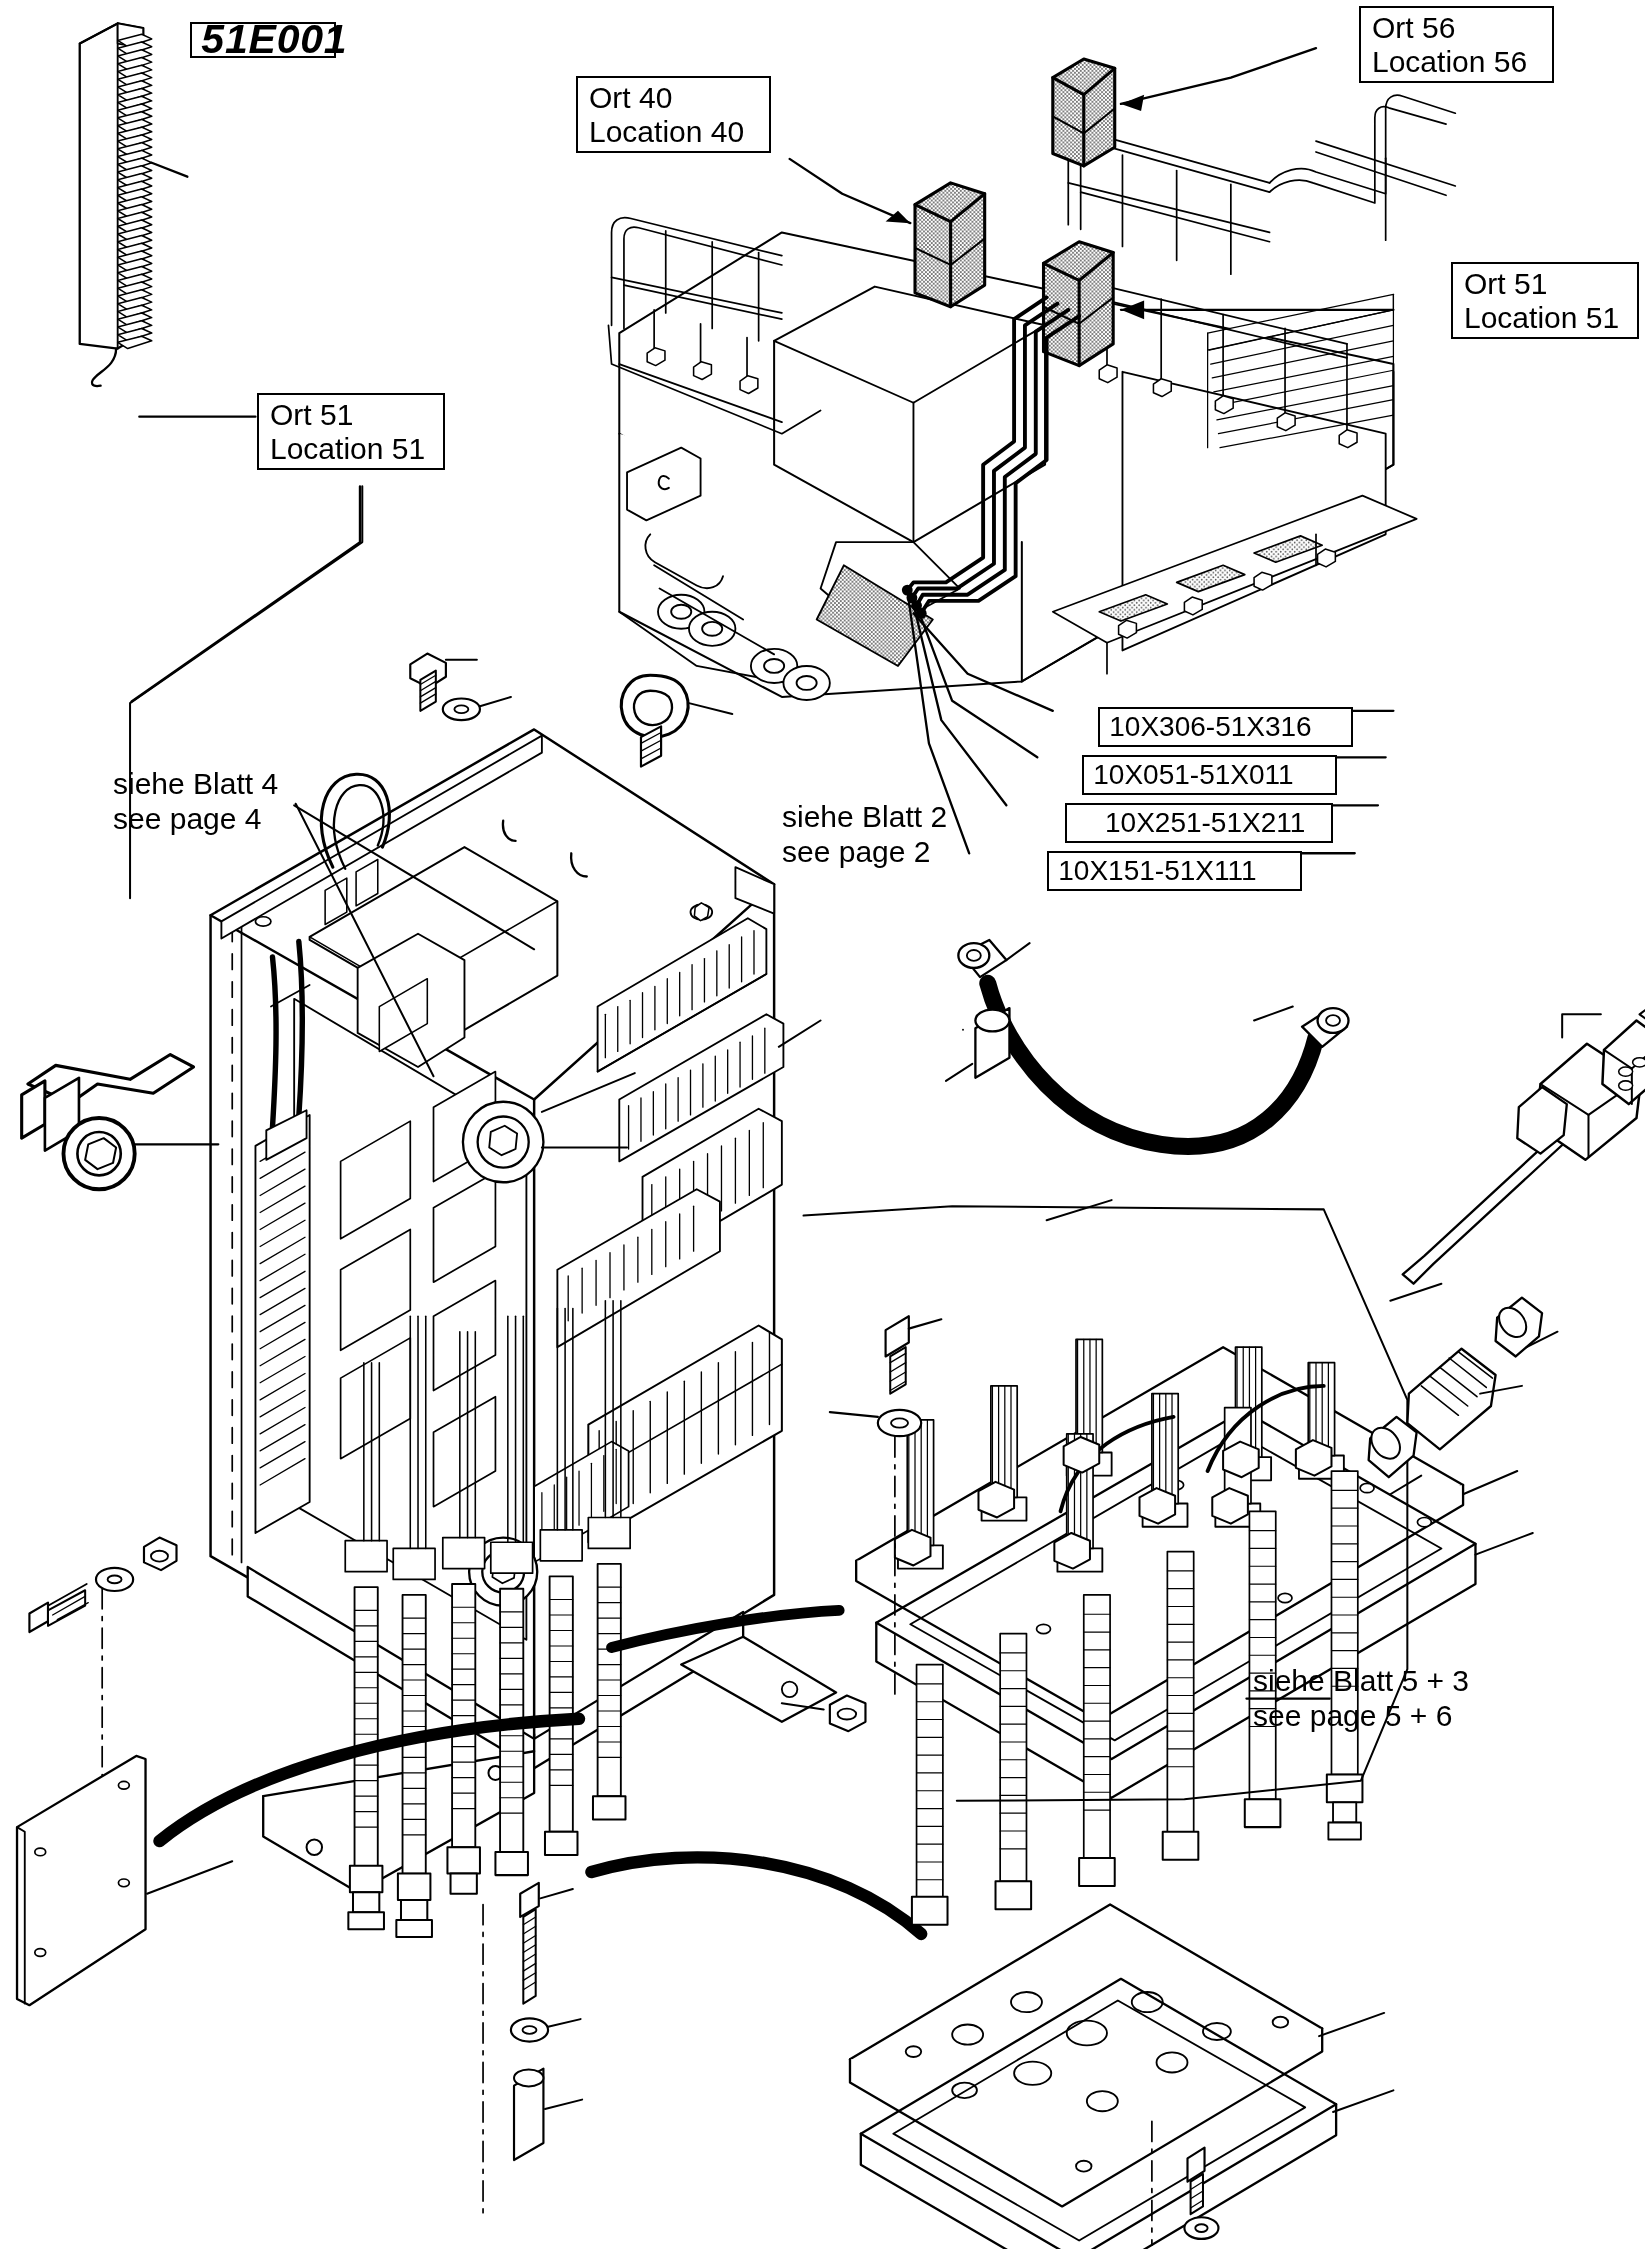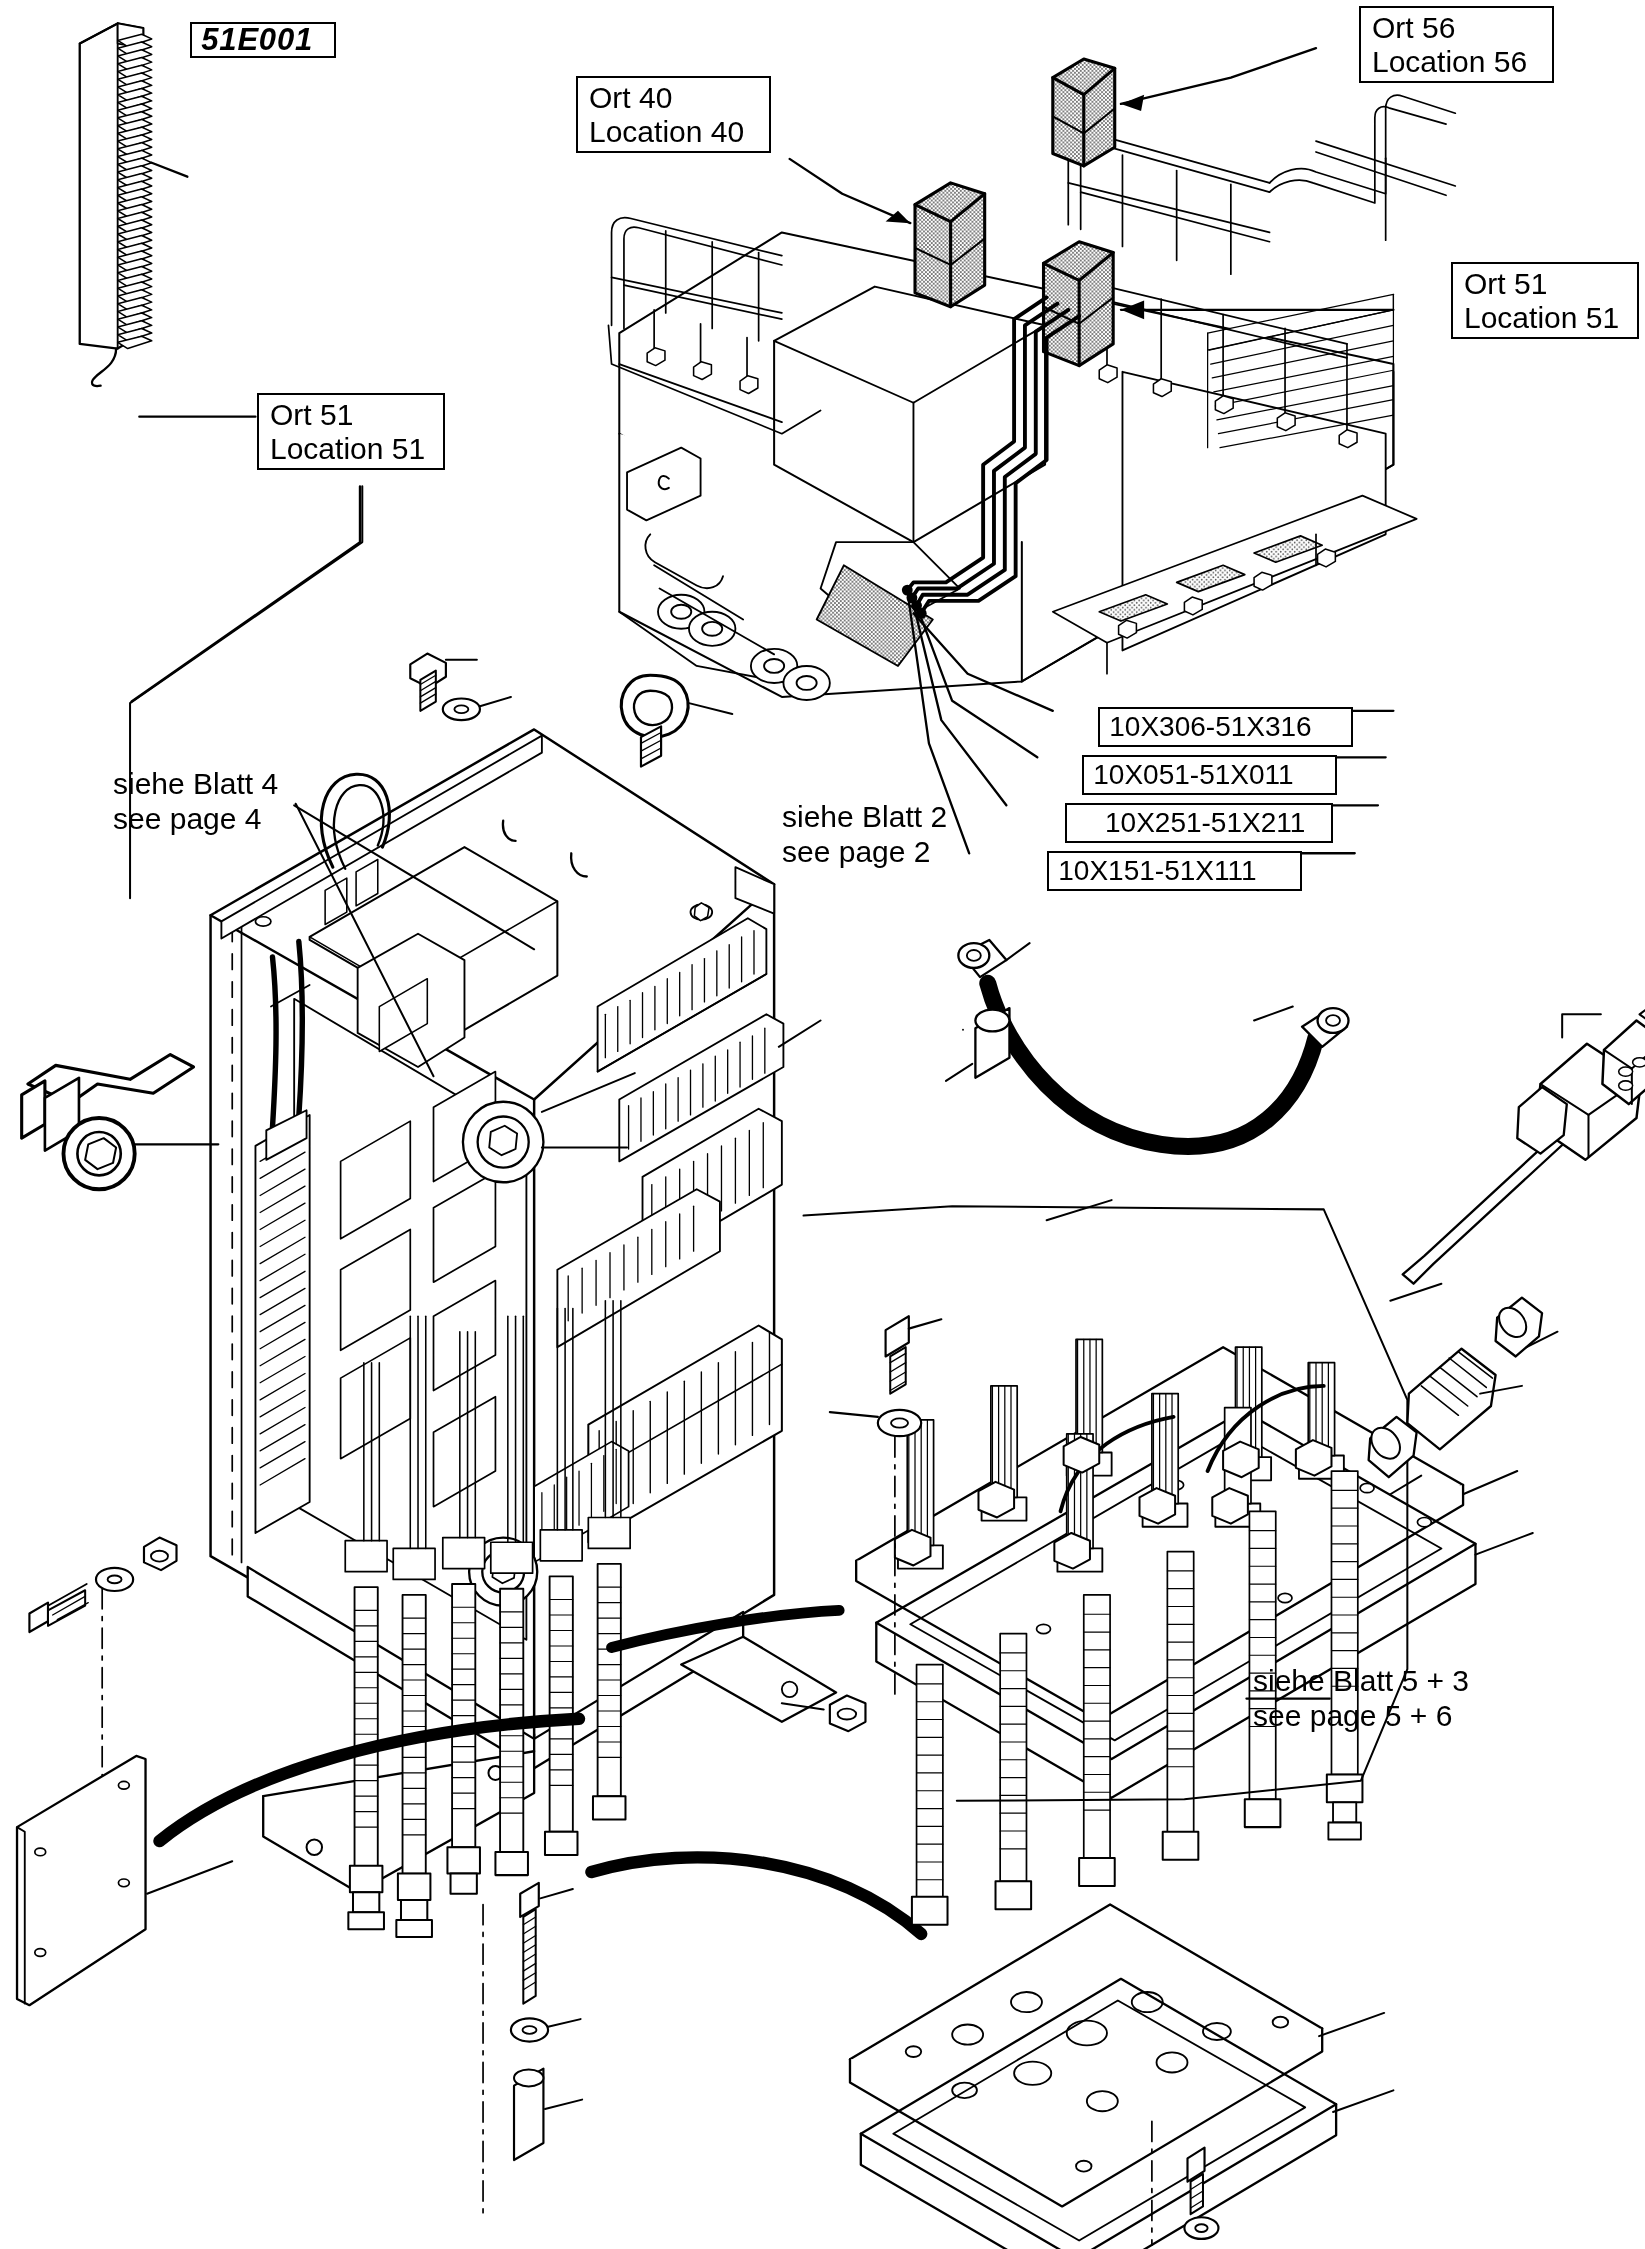--- a/index.html
+++ b/index.html
@@ -26,21 +26,21 @@
     display:flex;
     flex-direction:column;
     justify-content:center;
     padding:3.1px 11px;
     line-height:1.12;
     white-space:nowrap;
   }
   .lbl span{display:block;}
   .lbl.two{font-size:30px;justify-content:space-between;}
   .lbl.one{font-size:28px; padding:1.5px 9.3px; justify-content:center;}
-  .lbl.italic{font-style:italic;font-weight:bold;font-size:31px;letter-spacing:0.8px;}
+  .lbl.italic{font-style:italic;font-weight:bold;font-size:41px;letter-spacing:0.8px;}
 
   
   .txt{
     position:absolute;
     font-size:30px;
     line-height:1.18;
     white-space:nowrap;
   }
   .txt span{display:block;}
 </style>

